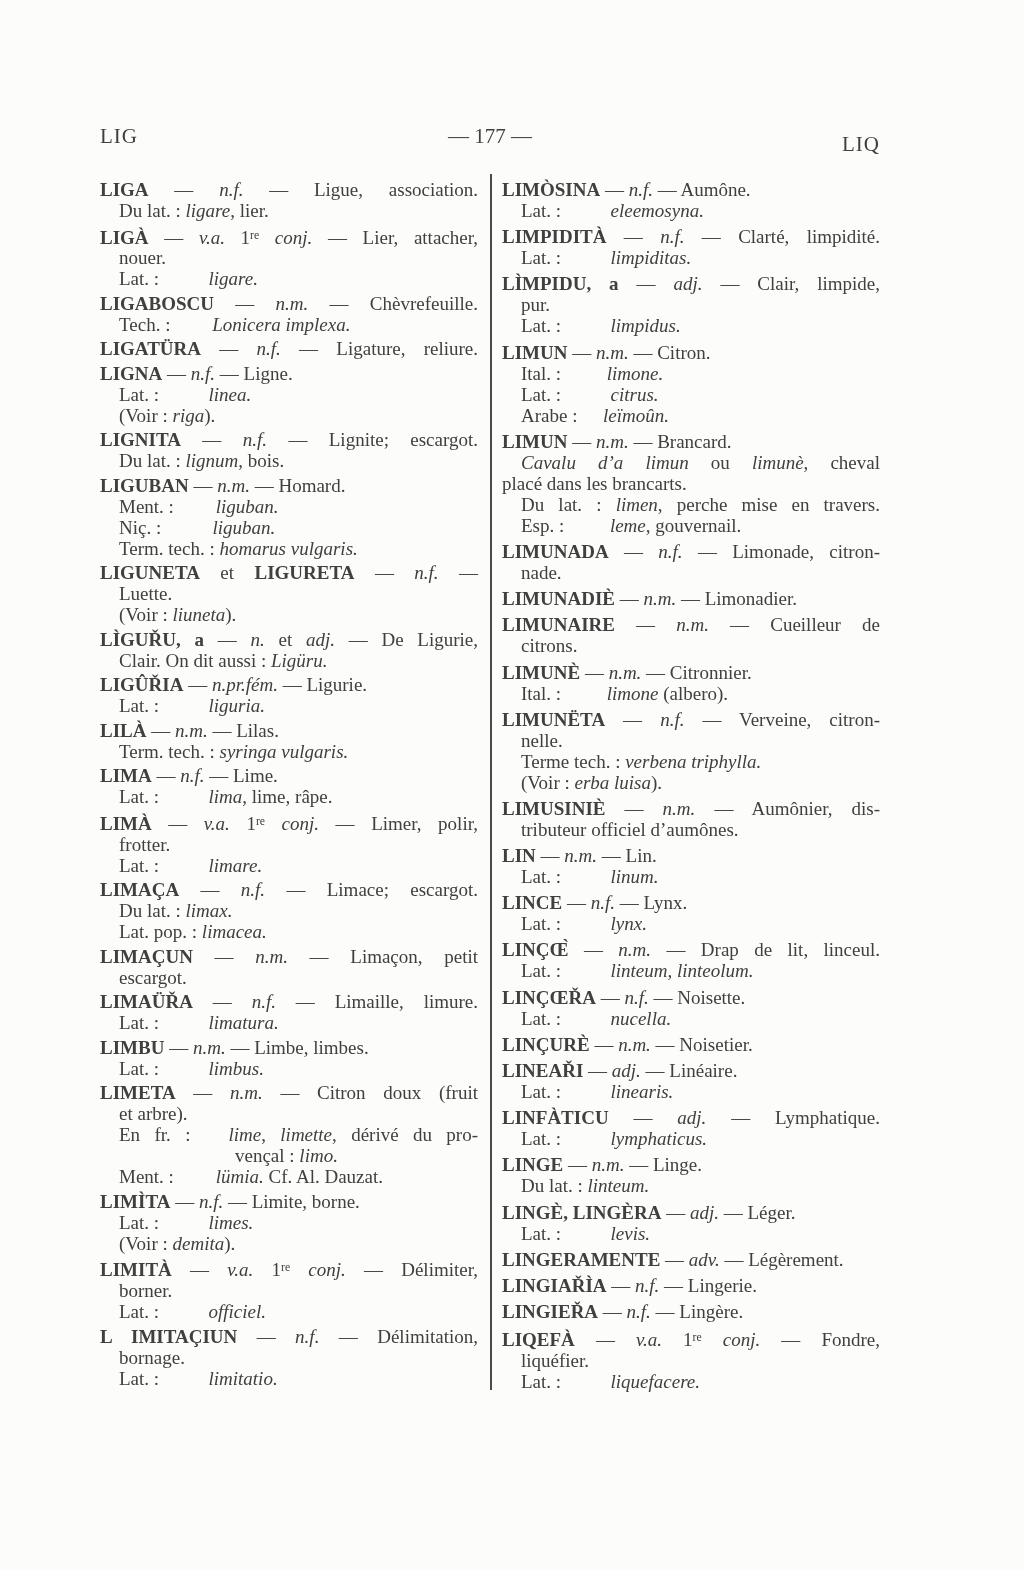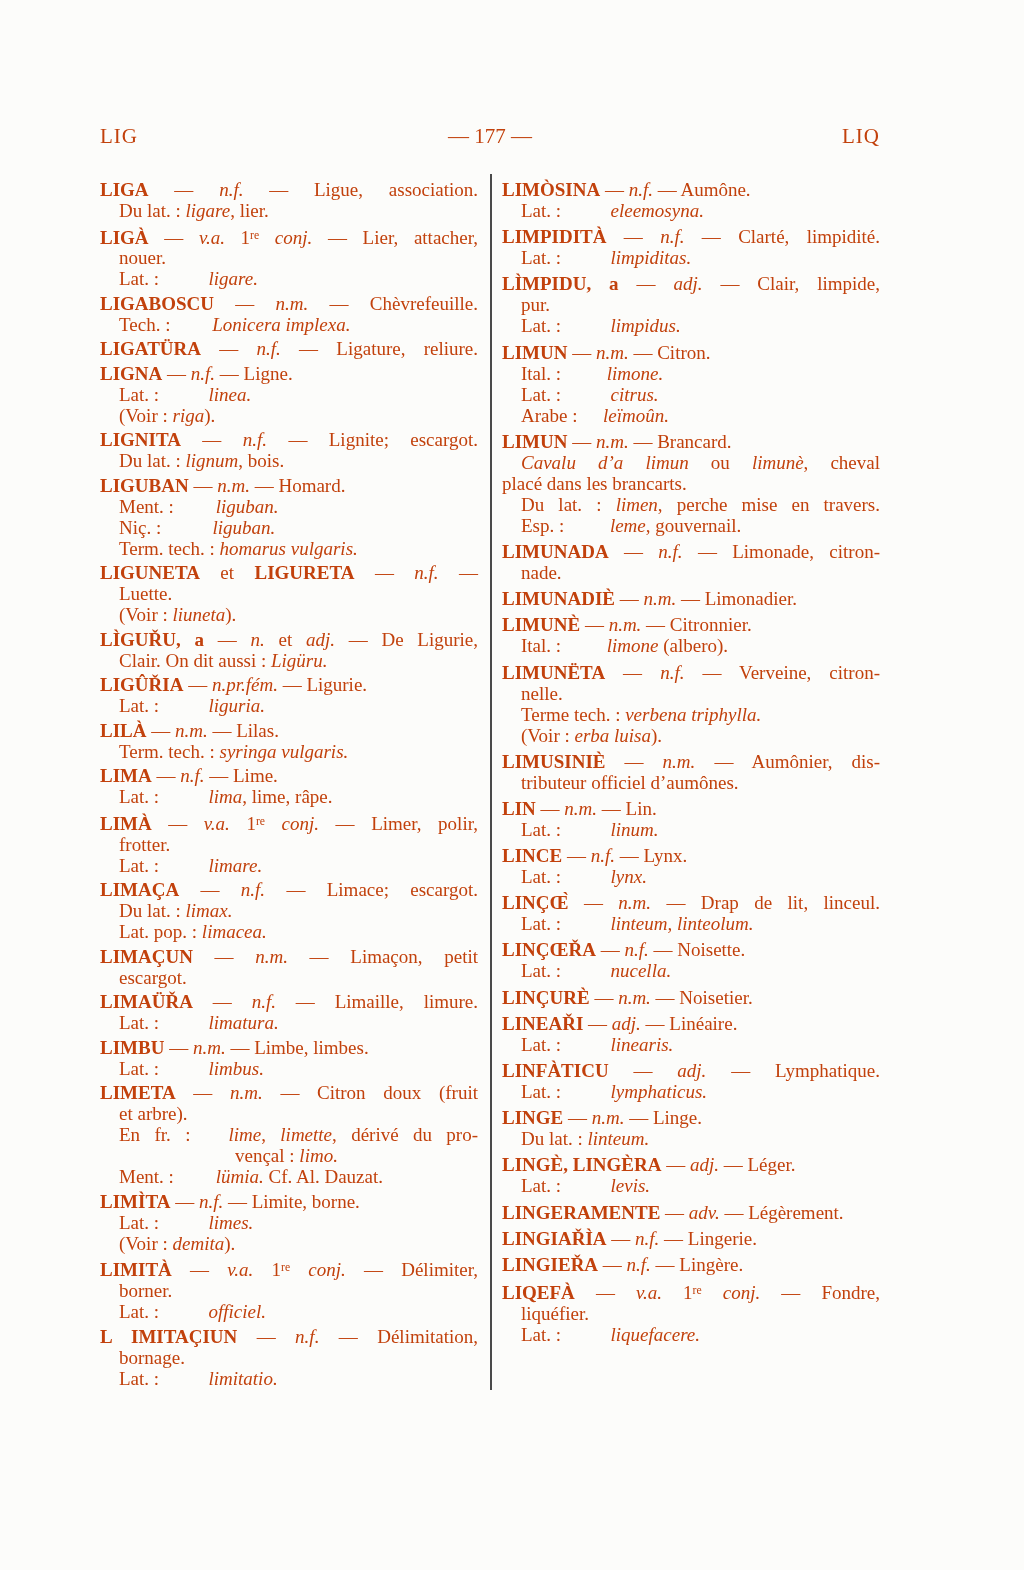--- a/index.html
+++ b/index.html
@@ -1,23 +1,23 @@
 <!DOCTYPE html>
 <html><head>
 <meta charset="utf-8">
 <style>
   html,body{margin:0;padding:0;}
   body{width:1024px;height:1570px;background:#f4f4f2;}
   .page{position:relative;width:1024px;height:1570px;background:#fcfcfa;
-        color:#c2410c;font-family:"Liberation Serif",serif;overflow:hidden;}
+        color:#404040;font-family:"Liberation Serif",serif;overflow:hidden;}
   .header{position:absolute;top:124px;left:100px;width:780px;height:28px;
           font-size:21px;}
   .header .hl{position:absolute;left:0;top:0;letter-spacing:1px;}
   .header .hc{position:absolute;left:0;right:0;text-align:center;top:0;}
-  .header .hr{position:absolute;right:0;top:0;letter-spacing:1px;}
+  .header .hr{position:absolute;right:0;top:8px;letter-spacing:1px;}
   .divider{position:absolute;left:490px;top:174px;width:2px;height:1216px;
            background:#4a4a4a;}
   .col{position:absolute;top:179px;width:378px;font-size:19px;line-height:21px;}
   .col-left{left:100px;}
   .col-right{left:502px;}
   .entry{margin:0;}
   .col-left .entry + .entry{margin-top:3.5px;}
   .col-right .entry + .entry{margin-top:5.2px;}
   .line{text-align:left;}
   .line.j{text-align:justify;text-align-last:justify;}
@@ -166,20 +166,24 @@
         <div class="line ind1"><span class="sg-r">Esp. :</span><span class="tab" style="width: 2.4em;"></span><span class="sg-i">leme</span><span class="sg-r">, gouvernail.</span></div>
       </div>
       <div class="entry">
         <div class="line ind0 j"><span class="sg-b">LIMUNADA</span><span class="sg-r"> — </span><span class="sg-i">n.f.</span><span class="sg-r"> — Limonade, citron-</span></div>
         <div class="line ind1"><span class="sg-r">nade.</span></div>
       </div>
       <div class="entry">
         <div class="line ind0"><span class="sg-b">LIMUNADIÈ</span><span class="sg-r"> — </span><span class="sg-i">n.m.</span><span class="sg-r"> — Limonadier.</span></div>
       </div>
       <div class="entry">
+        <div class="line ind0 j"><span class="sg-b">LIMUNAIRE</span><span class="sg-r"> — </span><span class="sg-i">n.m.</span><span class="sg-r"> — Cueilleur de</span></div>
+        <div class="line ind1"><span class="sg-r">citrons.</span></div>
+      </div>
+      <div class="entry">
         <div class="line ind0"><span class="sg-b">LIMUNÈ</span><span class="sg-r"> — </span><span class="sg-i">n.m.</span><span class="sg-r"> — Citronnier.</span></div>
         <div class="line ind1"><span class="sg-r">Ital. :</span><span class="tab" style="width: 2.4em;"></span><span class="sg-i">limone</span><span class="sg-r"> (albero).</span></div>
       </div>
       <div class="entry">
         <div class="line ind0 j"><span class="sg-b">LIMUNËTA</span><span class="sg-r"> — </span><span class="sg-i">n.f.</span><span class="sg-r"> — Verveine, citron-</span></div>
         <div class="line ind1"><span class="sg-r">nelle.</span></div>
         <div class="line ind1"><span class="sg-r">Terme tech. : </span><span class="sg-i">verbena triphylla.</span></div>
         <div class="line ind1"><span class="sg-r">(Voir : </span><span class="sg-i">erba luisa</span><span class="sg-r">).</span></div>
       </div>
       <div class="entry">

